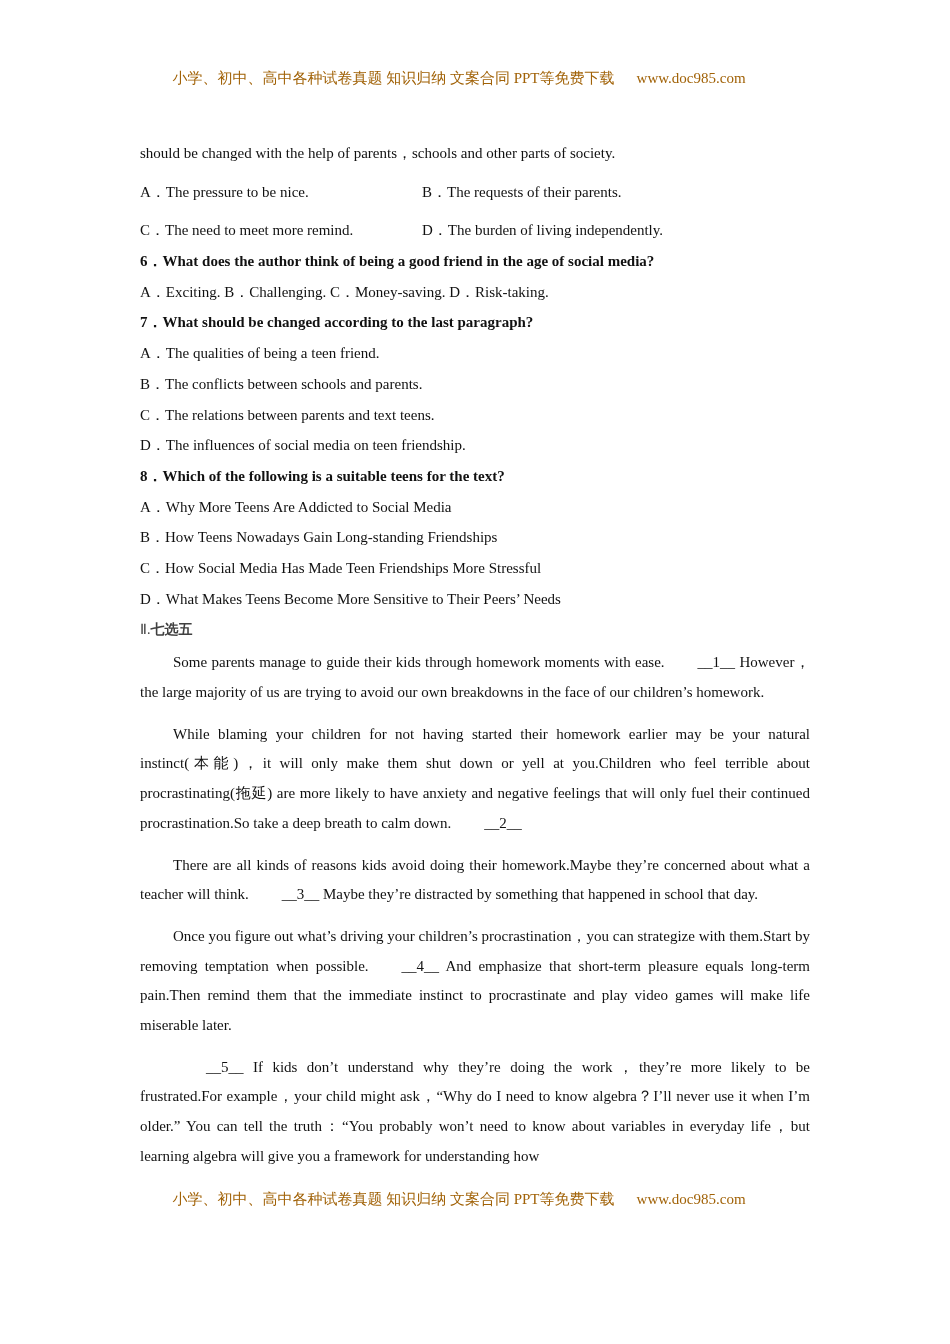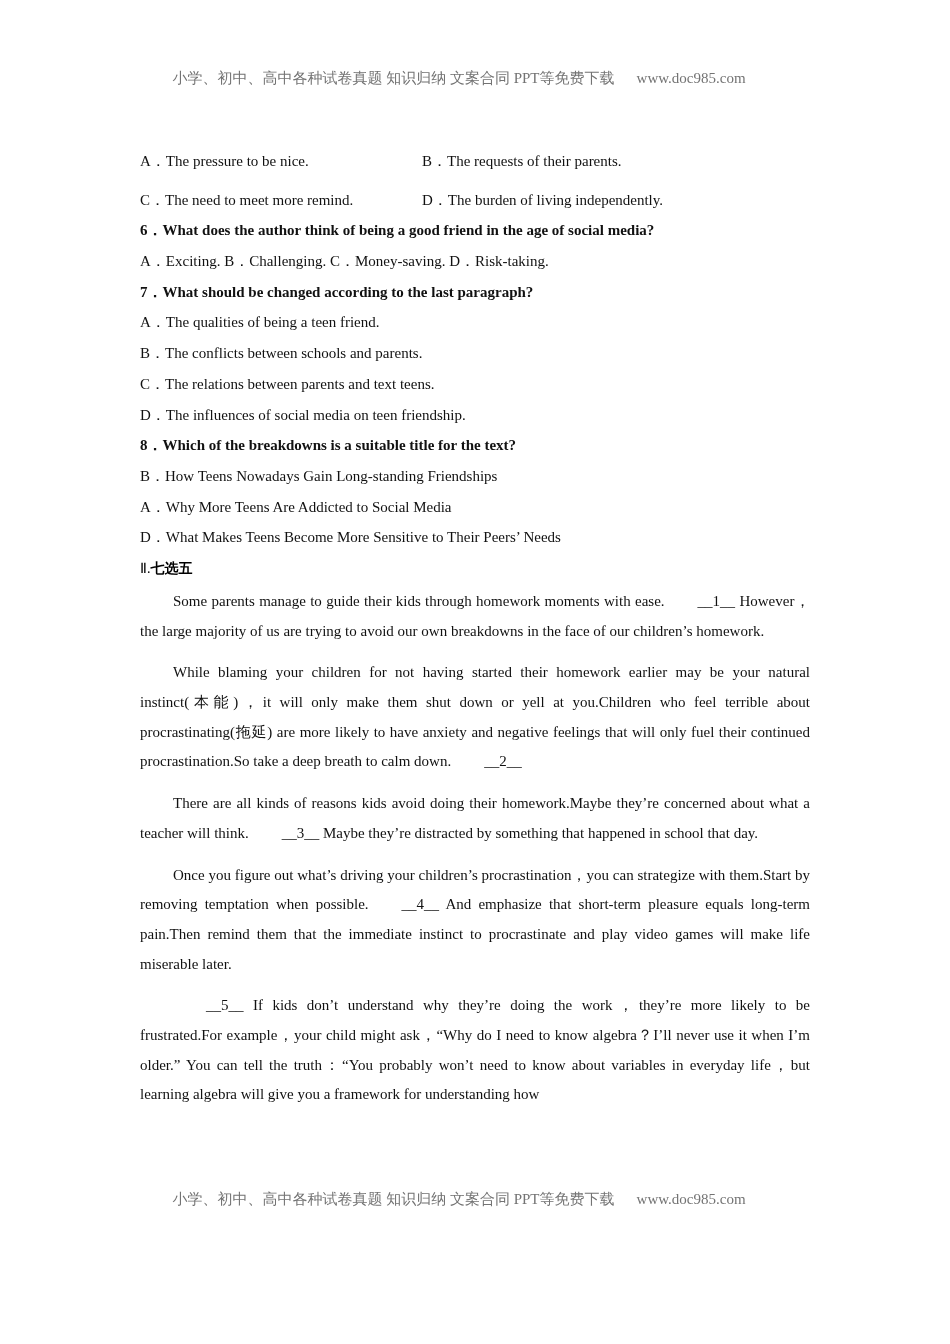--- a/index.html
+++ b/index.html
@@ -14,21 +14,21 @@
       overflow: hidden;
       font-family: "Liberation Serif", "DejaVu Serif", serif;
       color: #111111;
     }
     .page-header, .page-footer {
       position: absolute;
       left: 0;
       width: 918px;
       text-align: center;
       font-size: 15px;
-      color: #737373;
+      color: #a16207;
       white-space: nowrap;
     }
     .page-header { top: 69px; }
     .page-footer { top: 1190px; }
     .page-header .site, .page-footer .site { margin-left: 22px; }
 
     .content {
       position: absolute;
       left: 140px;
       top: 142px;
@@ -42,21 +42,21 @@
     }
     .q { font-weight: bold; }
     .opt-row { display: flex; margin-top: 8px; }
     .opt-row .col1 { width: 282px; }
     .section-title {
       height: 30px;
       line-height: 22px;
       font-family: "DejaVu Sans", "Liberation Sans", sans-serif;
       font-size: 14px;
       font-weight: bold;
-      color: #000000;
+      color: #404040;
     }
     .section-title .roman { font-weight: normal; font-family: "Liberation Serif", serif; }
     .para {
       text-indent: 33px;
       text-align: justify;
       text-align-last: left;
       line-height: 29.7px;
       margin: 0;
       font-size: 15px;
     }
@@ -69,20 +69,21 @@
   </style>
 </head>
 <body>
 
 <div class="page-header">
   <span>小学、初中、高中各种试卷真题 知识归纳 文案合同 PPT等免费下载</span><span class="site">www.doc985.com</span>
 </div>
 
 <div class="content">
 
+  <div class="line">should be changed with the help of parents，schools and other parts of society.</div>
 
   <div class="line opt-row">
     <div class="col1"><span>A．</span><span>The pressure to be nice.</span></div>
     <div><span>B．</span><span>The requests of their parents.</span></div>
   </div>
   <div class="line opt-row">
     <div class="col1"><span>C．</span><span>The need to meet more remind.</span></div>
     <div><span>D．</span><span>The burden of living independently.</span></div>
   </div>
 
@@ -93,24 +94,25 @@
 
   <div class="line q">
     <span>7．</span><span>What should be changed according to the last paragraph?</span>
   </div>
   <div class="line"><span>A．</span><span>The qualities of being a teen friend.</span></div>
   <div class="line"><span>B．</span><span>The conflicts between schools and parents.</span></div>
   <div class="line"><span>C．</span><span>The relations between parents and text teens.</span></div>
   <div class="line"><span>D．</span><span>The influences of social media on teen friendship.</span></div>
 
   <div class="line q">
-    <span>8．</span><span>Which of the breakdowns is a suitable title for the text?</span>
+    <span>8．</span><span>Which of the following is a suitable teens for the text?</span>
   </div>
+  <div class="line"><span>A．</span><span>Why More Teens Are Addicted to Social Media</span></div>
   <div class="line"><span>B．</span><span>How Teens Nowadays Gain Long-standing Friendships</span></div>
-  <div class="line"><span>A．</span><span>Why More Teens Are Addicted to Social Media</span></div>
+  <div class="line"><span>C．</span><span>How Social Media Has Made Teen Friendships More Stressful</span></div>
   <div class="line"><span>D．</span><span>What Makes Teens Become More Sensitive to Their Peers’ Needs</span></div>
 
   <div class="section-title">
     <span class="roman">Ⅱ.</span><span>七选五</span>
   </div>
 
   <p class="para"><span>Some parents manage to guide their kids through homework moments with ease.</span><span class="blank">__1__</span><span> However，the large majority of us are trying to avoid our own breakdowns in the face of our children’s homework.</span></p>
 
   <p class="para"><span>While blaming your children for not having started their homework earlier may be your natural instinct(本能)，it will only make them shut down or yell at you.Children who feel terrible about procrastinating(拖延) are more likely to have anxiety and negative feelings that will only fuel their continued procrastination.So take a deep breath to calm down.</span><span class="blank">__2__</span><span></span></p>
 

